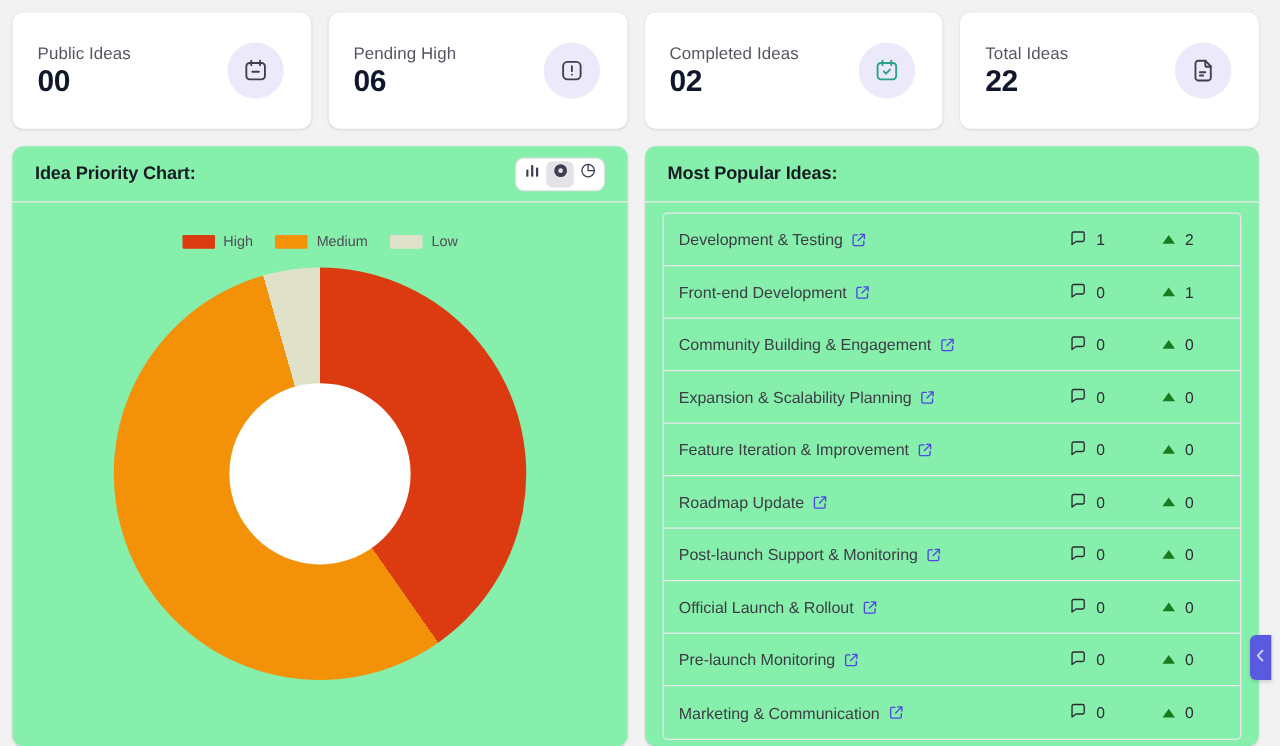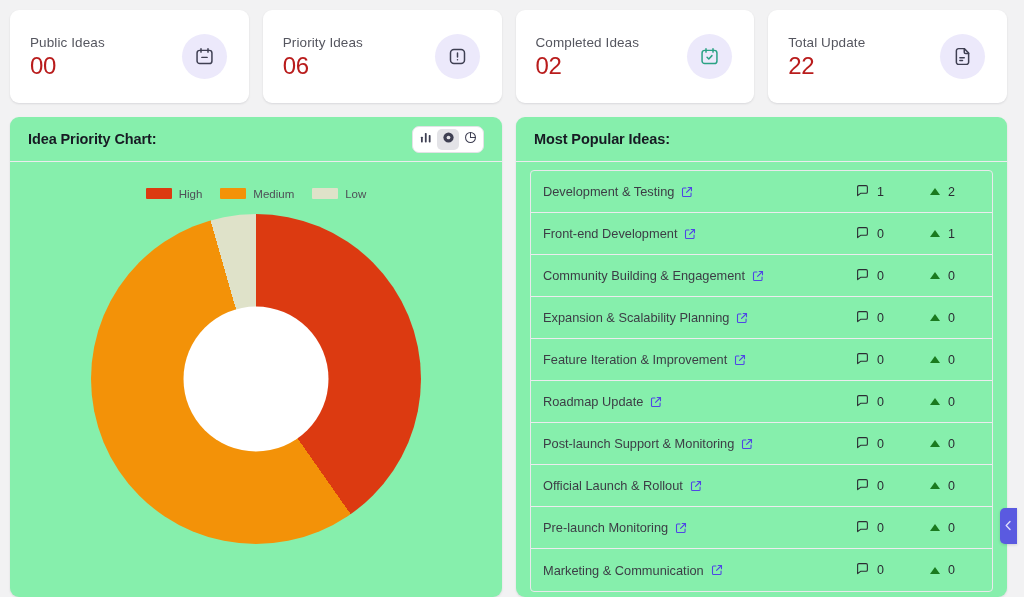--- a/index.html
+++ b/index.html
@@ -18,21 +18,21 @@
   .stat-card {
     flex: 1 1 0;
     background: #ffffff;
     border-radius: 9px;
     box-shadow: 0 1px 2px rgba(16,24,40,.06), 0 1px 3px rgba(16,24,40,.05);
     display: flex; align-items: center; justify-content: space-between;
     padding: 0 22px 0 20px;
   }
   .stat-text { display: flex; flex-direction: column; gap: 3px; }
   .stat-label { font-size: 13.5px; color: #55565f; letter-spacing: .1px; }
-  .stat-value { font-size: 24px; font-weight: 400; color: #b91c1c; letter-spacing: -.3px; line-height: 1.05; }
+  .stat-value { font-size: 24px; font-weight: 700; color: #0f172a; letter-spacing: -.3px; line-height: 1.05; }
   .stat-icon-wrap {
     width: 45px; height: 45px; border-radius: 50%;
     background: #ece9fb;
     display: flex; align-items: center; justify-content: center;
   }
   .stat-icon-wrap svg { display: block; }
 
   
   .main-row { display: flex; gap: 14px; margin-top: 14px; height: 480px; }
   .panel {
@@ -126,21 +126,21 @@
       <span>
             <svg width="21" height="21" viewBox="0 0 24 24" fill="none" stroke="#3e3f52" stroke-width="1.7" stroke-linecap="round" stroke-linejoin="round">
         <rect x="3.5" y="5" width="17" height="15" rx="3"></rect>
         <path d="M8 3v4M16 3v4M9 13h6"></path>
             </svg>
           </span>
     </div>
   </div>
   <div class="stat-card">
     <div class="stat-text">
-      <div class="stat-label">Priority Ideas</div>
+      <div class="stat-label">Pending High</div>
       <div class="stat-value">06</div>
     </div>
     <div class="stat-icon-wrap" style="background:#ece9fb">
       <span>
             <svg width="21" height="21" viewBox="0 0 24 24" fill="none" stroke="#3e3f52" stroke-width="1.7" stroke-linecap="round" stroke-linejoin="round">
         <rect x="4" y="4" width="16" height="16" rx="4"></rect>
         <path d="M12 8v4.5M12 15.6v.1"></path>
             </svg>
           </span>
     </div>
@@ -154,21 +154,21 @@
       <span>
             <svg width="21" height="21" viewBox="0 0 24 24" fill="none" stroke="#2aa284" stroke-width="1.7" stroke-linecap="round" stroke-linejoin="round">
         <rect x="3.5" y="5" width="17" height="15" rx="3"></rect>
         <path d="M8 3v4M16 3v4M9.2 12.8l2 2 3.6-3.8"></path>
             </svg>
           </span>
     </div>
   </div>
   <div class="stat-card">
     <div class="stat-text">
-      <div class="stat-label">Total Update</div>
+      <div class="stat-label">Total Ideas</div>
       <div class="stat-value">22</div>
     </div>
     <div class="stat-icon-wrap" style="background:#ece9fb">
       <span>
             <svg width="21" height="21" viewBox="0 0 24 24" fill="none" stroke="#3e3f52" stroke-width="1.7" stroke-linecap="round" stroke-linejoin="round">
         <path d="M14 3H7.5A2.5 2.5 0 0 0 5 5.5v13A2.5 2.5 0 0 0 7.5 21h9a2.5 2.5 0 0 0 2.5-2.5V8z"></path>
         <path d="M14 3v4a1.5 1.5 0 0 0 1.5 1.5H19"></path>
         <path d="M9 13.5h5M9 16.5h3"></path>
             </svg>
           </span>

